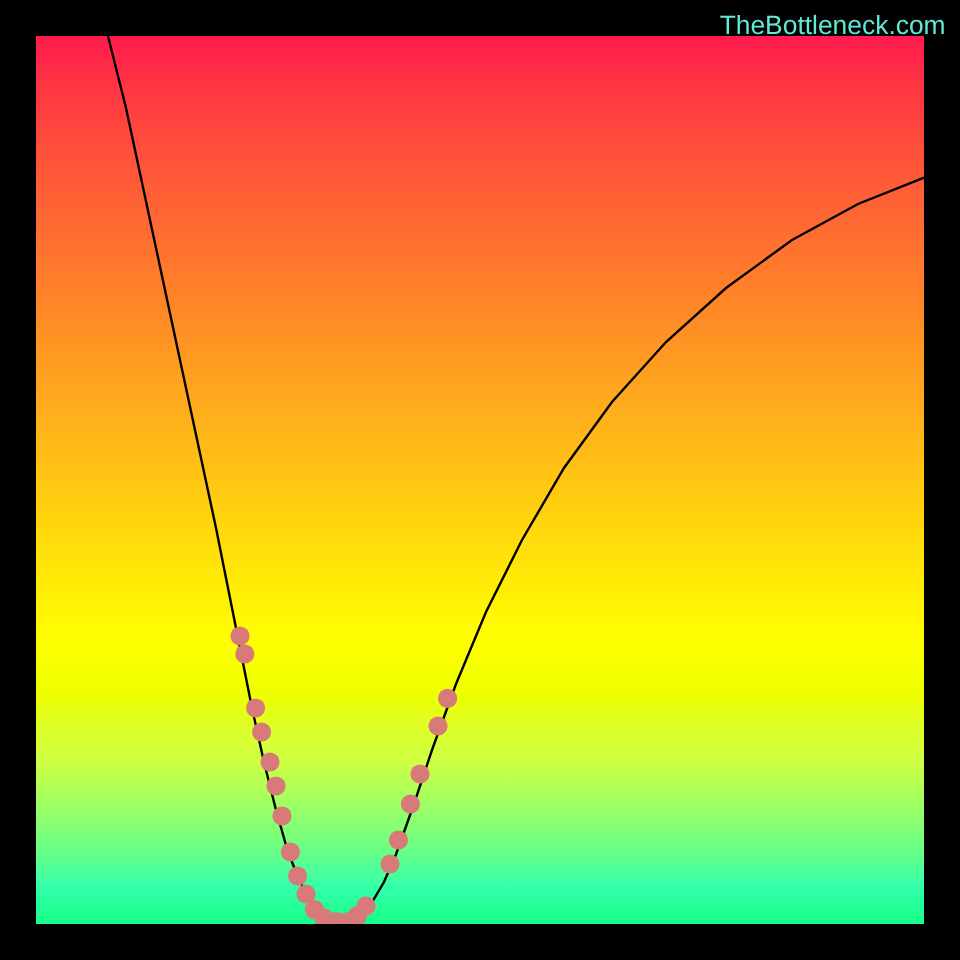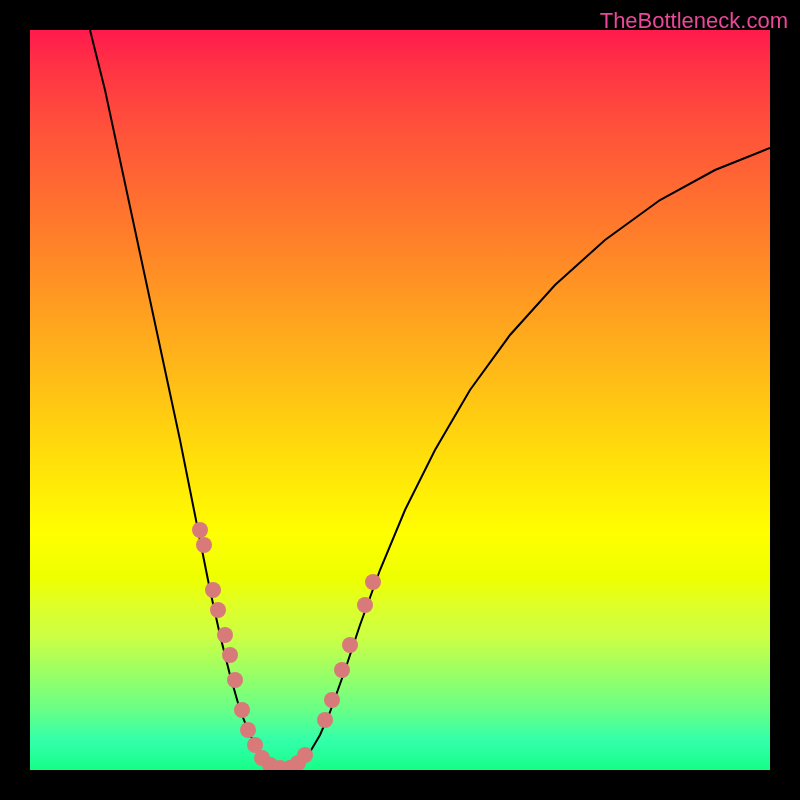--- a/index.html
+++ b/index.html
@@ -13,21 +13,21 @@
       height: 800px;
       background: #000;
       position: relative;
       font-family: Arial, sans-serif;
     }
     
     .watermark {
       position: absolute;
       top: 8px;
       right: 12px;
-      color: #ec4899;
+      color: #5eead4;
       font-size: 22px;
       font-weight: normal;
       z-index: 10;
     }
     
     .chart-container {
       position: absolute;
       top: 30px;
       left: 30px;
       width: 740px;

